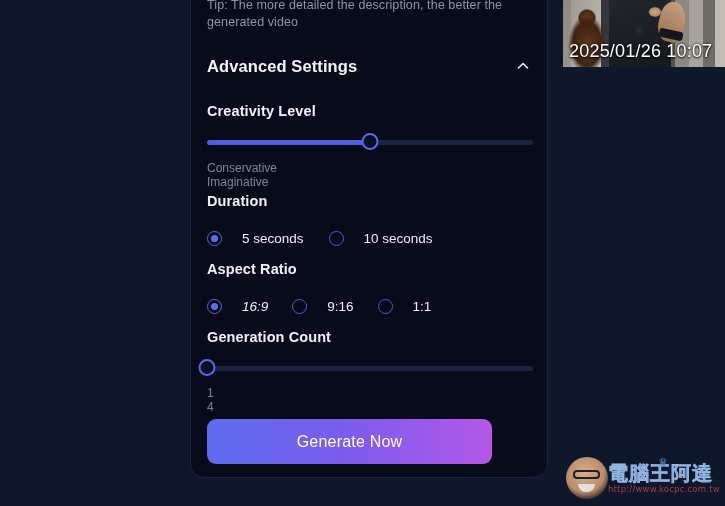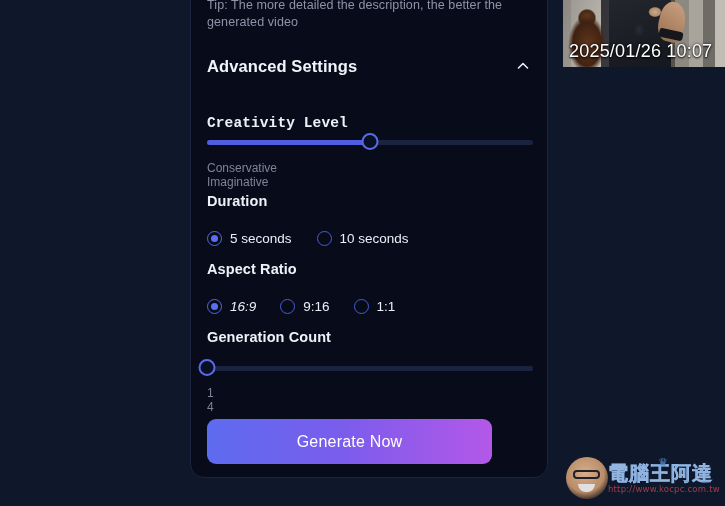--- a/index.html
+++ b/index.html
@@ -169,21 +169,21 @@
     border-color: #5568e8;
   }
   .radio-circle.checked::after {
     content: "";
     width: 7px;
     height: 7px;
     border-radius: 50%;
     background: #5b6ef0;
   }
   .radio-label {
-    margin-left: 8px;
+    margin-left: 20px;
     font-size: 13.5px;
     color: #eceff7;
     white-space: nowrap;
   }
 
   
   #generate-now-button {
     position: absolute;
     left: 16px;
     top: 458px;
@@ -349,21 +349,21 @@
 
       <div id="advanced-settings-header">
         <span id="advanced-settings-title">Advanced Settings</span>
         <span id="chevron-up-icon">
           <svg width="16" height="16" viewBox="0 0 16 16" fill="none">
             <path d="M3.5 10L8 5.5L12.5 10" stroke="#e8ecf6" stroke-width="1.6" stroke-linecap="round" stroke-linejoin="round"></path>
           </svg>
         </span>
       </div>
 
-      <div class="section-label" style="top:154px;font-family:Liberation Mono, monospace;">Creativity Level</div>
+      <div class="section-label" style="top:142px;">Creativity Level</div>
       <div class="slider-wrap" style="top:172px;">
         <div class="slider-track"></div>
         <div class="slider-fill" id="creativity-fill" style="width: 50%;"></div>
         <div class="slider-thumb" id="creativity-thumb" style="left: 50%;"></div>
       </div>
       <div class="slider-endlabels" style="top:200px;">
         <span>Conservative</span>
         <span>Imaginative</span>
       </div>
 

